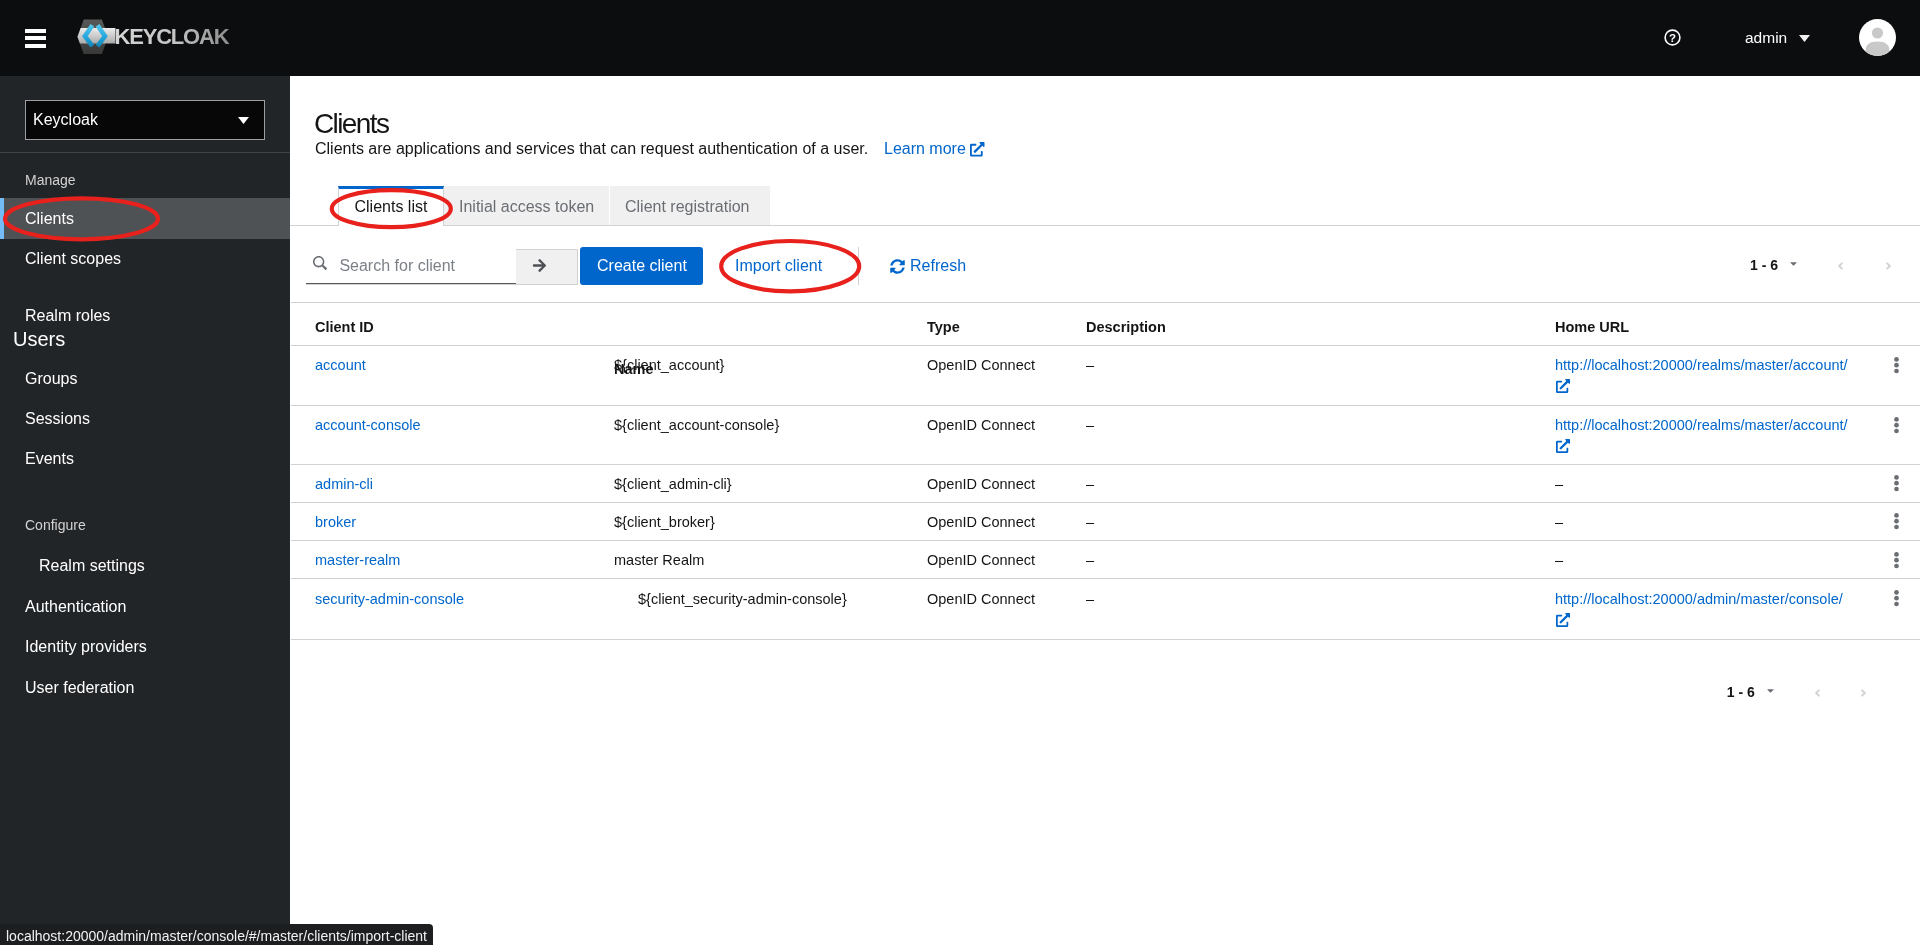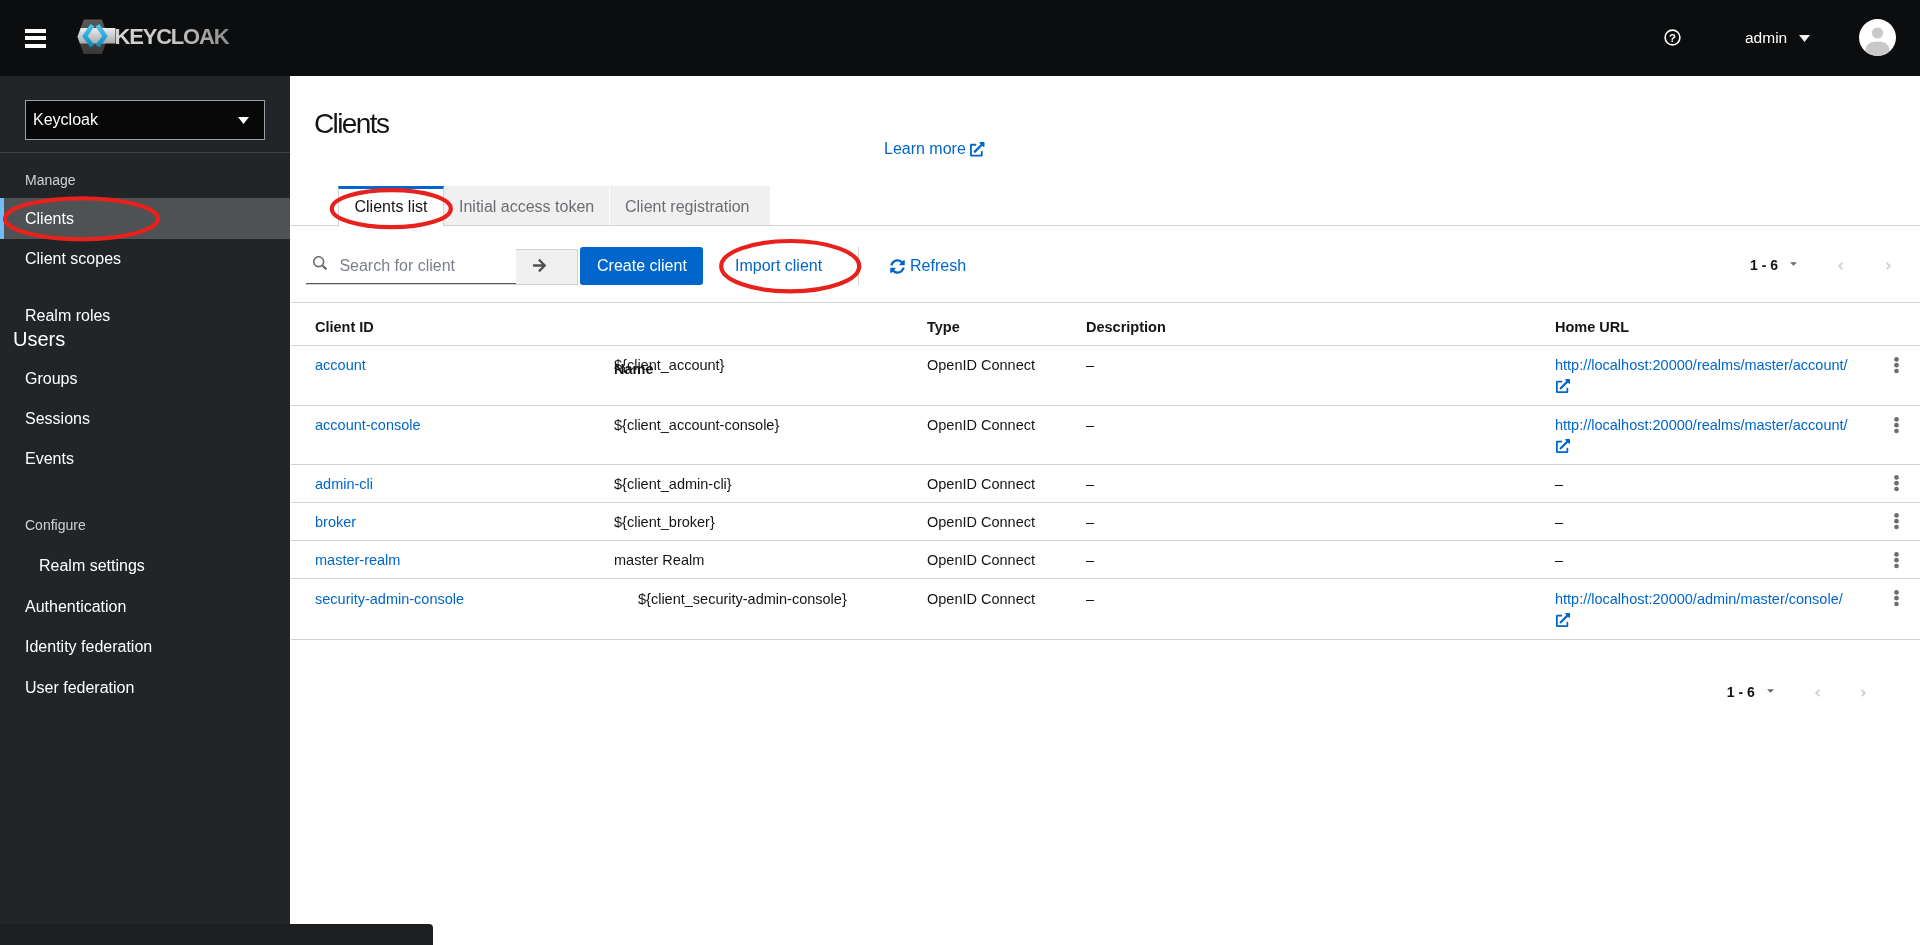--- a/index.html
+++ b/index.html
@@ -76,23 +76,24 @@
 <div class="t" style="left:25px;top:207.5px;font-size:16px;line-height:22px;color:#fff;">Clients</div>
 <div class="t" style="left:25px;top:247.5px;font-size:16px;line-height:22px;color:#fff;">Client scopes</div>
 <div class="t" style="left:25px;top:287.5px;font-size:16px;line-height:22px;color:#fff;margin-top:17px;">Realm roles</div>
 <div class="t" style="left:13px;top:327.5px;font-size:20px;line-height:22px;color:#fff;text-align:center;">Users</div>
 <div class="t" style="left:25px;top:367.5px;font-size:16px;line-height:22px;color:#fff;">Groups</div>
 <div class="t" style="left:25px;top:407.5px;font-size:16px;line-height:22px;color:#fff;">Sessions</div>
 <div class="t" style="left:25px;top:447.5px;font-size:16px;line-height:22px;color:#fff;">Events</div>
 <div class="t" style="left:25px;top:516.4px;font-size:14px;line-height:18px;color:#d2d2d2;">Configure</div>
 <div class="t" style="left:39px;top:555px;font-size:16px;line-height:22px;color:#fff;">Realm settings</div>
 <div class="t" style="left:25px;top:595.5px;font-size:16px;line-height:22px;color:#fff;">Authentication</div>
-<div class="t" style="left:25px;top:636px;font-size:16px;line-height:22px;color:#fff;">Identity federation</div>
+<div class="t" style="left:25px;top:636px;font-size:16px;line-height:22px;color:#fff;">Identity providers</div>
 <div class="t" style="left:25px;top:676.5px;font-size:16px;line-height:22px;color:#fff;">User federation</div>
 <div class="t" style="left:314px;top:104.9px;font-size:28px;line-height:38px;letter-spacing:-1.6px;color:#151515;">Clients</div>
+<div class="t" style="left:315px;top:138.2px;font-size:16px;line-height:22px;color:#151515;">Clients are applications and services that can request authentication of a user.</div>
 <div class="t blue" style="left:884px;top:138.2px;font-size:16px;line-height:22px;">Learn more</div>
 <svg class="abs" style="left:970px;top:142px;" width="14.5" height="14.5" viewBox="0 0 512 512">
       <path d="M432 320h-32a16 16 0 0 0-16 16v112H64V128h144a16 16 0 0 0 16-16V80a16 16 0 0 0-16-16H48a48 48 0 0 0-48 48v352a48 48 0 0 0 48 48h352a48 48 0 0 0 48-48V336a16 16 0 0 0-16-16zM488 0H360c-21.37 0-32.05 25.91-17 41l35.73 35.73L135 320.37a24 24 0 0 0 0 34L157.67 377a24 24 0 0 0 34 0L435.28 133.32 471 169c15 15 41 4.5 41-17V24a24 24 0 0 0-24-24z" fill="#0066cc"></path>
     </svg>
 <div class="abs" style="left:290px;top:224.5px;width:1630px;height:1px;background:#d2d2d2;"></div>
 <div class="abs" style="left:443.8px;top:185.5px;width:165px;height:39px;background:#f0f0f0;"></div>
 <div class="abs" style="left:609.8px;top:185.5px;width:160px;height:39px;background:#f0f0f0;"></div>
 <div class="abs" style="left:337.5px;top:185.5px;width:106.3px;height:40px;background:#fff;border-top:3px solid #0066cc;border-left:1px solid #d2d2d2;border-right:1px solid #d2d2d2;"></div>
 <div class="t dark" style="left:354.5px;top:195.7px;font-size:16px;line-height:22px;">Clients list</div>
 <div class="t grey" style="left:459px;top:195.7px;font-size:16px;line-height:22px;">Initial access token</div>
@@ -215,12 +216,13 @@
     </svg>
 <svg class="abs" style="left:1860px;top:687px;" width="7" height="12" viewBox="0 0 256 512">
       <path d="M224.3 273l-136 136c-9.4 9.4-24.6 9.4-33.9 0l-22.6-22.6c-9.4-9.4-9.4-24.6 0-33.9l96.4-96.4-96.4-96.4c-9.4-9.4-9.4-24.6 0-33.9L54.3 103c9.4-9.4 24.6-9.4 33.9 0l136 136c9.5 9.4 9.5 24.6.1 33.9z" fill="#d2d2d2"></path>
     </svg>
 <svg class="abs" style="left:0;top:0;" width="1920" height="945" viewBox="0 0 1920 945" pointer-events="none">
 <ellipse cx="81.5" cy="218.8" rx="76.5" ry="20.5" fill="none" stroke="#e8211c" stroke-width="4.2"></ellipse>
 <ellipse cx="391.3" cy="208.7" rx="59.5" ry="18.5" fill="none" stroke="#e8211c" stroke-width="4.2"></ellipse>
 <ellipse cx="790.2" cy="266.2" rx="69" ry="25.2" fill="none" stroke="#e8211c" stroke-width="4.2"></ellipse>
 </svg>
 <div class="abs" style="left:0;top:923.7px;width:432.5px;height:21.3px;background:#1d1e1f;border-radius:0 4px 0 0;"></div>
+<div class="t" style="left:6px;top:926.8px;font-size:14px;line-height:18px;color:#f2f2f2;">localhost:20000/admin/master/console/#/master/clients/import-client</div>
 </div>
 </body></html>

